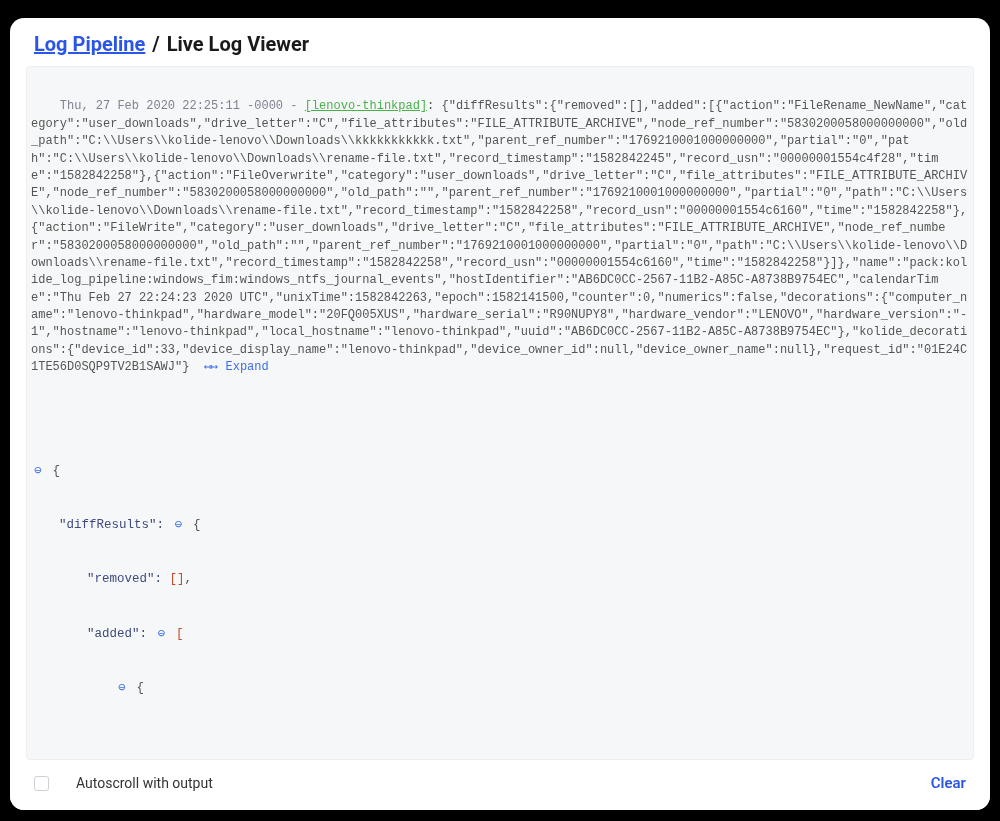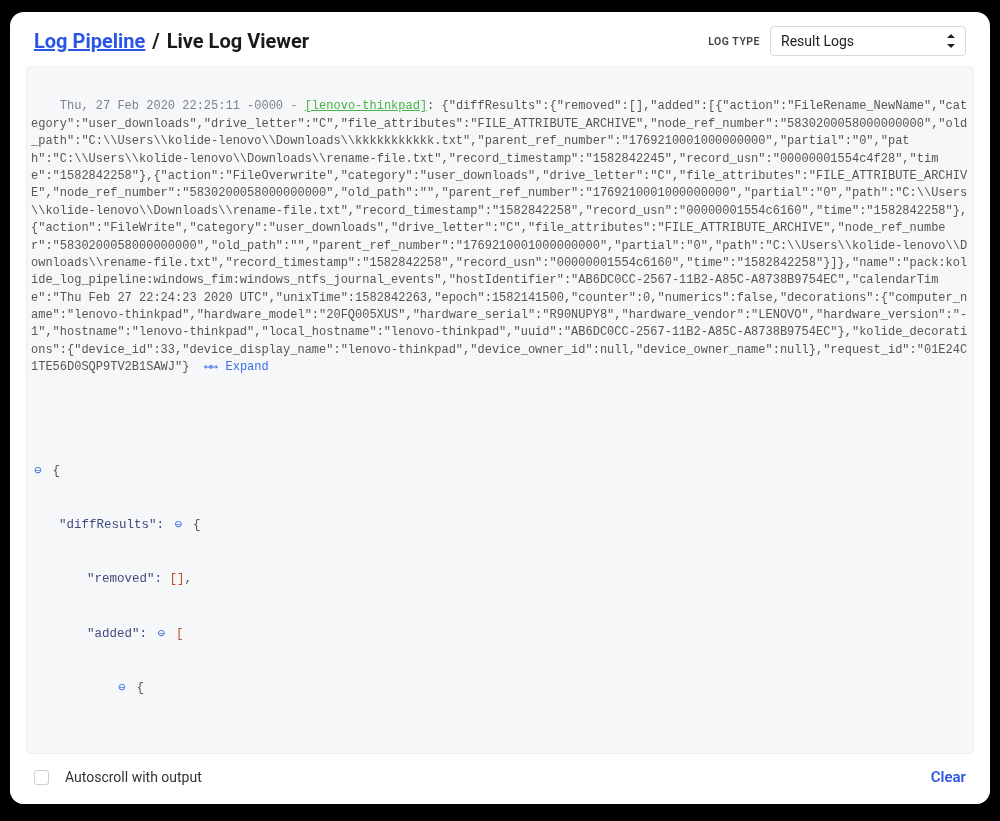--- a/index.html
+++ b/index.html
@@ -11,21 +11,21 @@
     height: 821px;
     overflow: hidden;
   }
   .panel {
     background: #fff;
     border-radius: 14px;
     margin: 0 auto;
     width: 980px;
     height: 792px;
     position: relative;
-    top: 12px;
+    top: 18px;
     display: flex;
     flex-direction: column;
     box-shadow: 0 0 0 1px rgba(0,0,0,.05), 0 10px 30px rgba(0,0,0,.4);
     overflow: hidden;
   }
   .header {
     display: flex;
     align-items: center;
     justify-content: space-between;
     padding: 14px 24px 10px 24px;
@@ -115,21 +115,21 @@
   .footer {
     display: flex;
     align-items: center;
     justify-content: space-between;
     padding: 14px 24px 18px 24px;
     background: #fff;
   }
   .autoscroll {
     display: flex;
     align-items: center;
-    gap: 16px;
+    gap: 27px;
     font-size: 14px;
     color: #333;
   }
   .checkbox {
     width: 15px; height: 15px;
     border: 1px solid #cfcfd6;
     border-radius: 3px;
     background: #fff;
     cursor: pointer;
   }
@@ -149,26 +149,20 @@
 <body>
 
 <div class="panel">
 
   <div class="header">
     <div class="title">
       <span class="link">Log Pipeline</span>
       <span class="slash">/</span>
       <span class="sub">Live Log Viewer</span>
     </div>
-    <div class="logtype-wrap">
-      <span class="logtype-label">LOG TYPE</span>
-      <div class="logtype-select">
-        <span>Result Logs</span>
-      </div>
-    </div>
   </div>
 
   <div class="logarea">
     <span class="ts">Thu, 27 Feb 2020 22:25:11 -0000</span><span class="ts"> - </span><span class="hostlink">[lenovo-thinkpad]</span><span>: </span><span>{"diffResults":{"removed":[],"added":[{"action":"FileRename_NewName","category":"user_downloads","drive_letter":"C","file_attributes":"FILE_ATTRIBUTE_ARCHIVE","node_ref_number":"5830200058000000000","old_path":"C:\\Users\\kolide-lenovo\\Downloads\\kkkkkkkkkkk.txt","parent_ref_number":"1769210001000000000","partial":"0","path":"C:\\Users\\kolide-lenovo\\Downloads\\rename-file.txt","record_timestamp":"1582842245","record_usn":"00000001554c4f28","time":"1582842258"},{"action":"FileOverwrite","category":"user_downloads","drive_letter":"C","file_attributes":"FILE_ATTRIBUTE_ARCHIVE","node_ref_number":"5830200058000000000","old_path":"","parent_ref_number":"1769210001000000000","partial":"0","path":"C:\\Users\\kolide-lenovo\\Downloads\\rename-file.txt","record_timestamp":"1582842258","record_usn":"00000001554c6160","time":"1582842258"},{"action":"FileWrite","category":"user_downloads","drive_letter":"C","file_attributes":"FILE_ATTRIBUTE_ARCHIVE","node_ref_number":"5830200058000000000","old_path":"","parent_ref_number":"1769210001000000000","partial":"0","path":"C:\\Users\\kolide-lenovo\\Downloads\\rename-file.txt","record_timestamp":"1582842258","record_usn":"00000001554c6160","time":"1582842258"}]},"name":"pack:kolide_log_pipeline:windows_fim:windows_ntfs_journal_events","hostIdentifier":"AB6DC0CC-2567-11B2-A85C-A8738B9754EC","calendarTime":"Thu Feb 27 22:24:23 2020 UTC","unixTime":1582842263,"epoch":1582141500,"counter":0,"numerics":false,"decorations":{"computer_name":"lenovo-thinkpad","hardware_model":"20FQ005XUS","hardware_serial":"R90NUPY8","hardware_vendor":"LENOVO","hardware_version":"-1","hostname":"lenovo-thinkpad","local_hostname":"lenovo-thinkpad","uuid":"AB6DC0CC-2567-11B2-A85C-A8738B9754EC"},"kolide_decorations":{"device_id":33,"device_display_name":"lenovo-thinkpad","device_owner_id":null,"device_owner_name":null},"request_id":"01E24C1TE56D0SQP9TV2B1SAWJ"}</span>  <span class="expand-arrow">↤↦</span> <span class="expand">Expand</span>
 
     <div class="tree">
       <div class="line ind0"><span class="tog">⊖</span> <span class="pbr">{</span></div>
       <div class="line ind1"><span class="pkey">"diffResults":</span> <span class="tog">⊖</span> <span class="pbr">{</span></div>
       <div class="line ind2"><span class="pkey">"removed":</span> <span class="pstr">[]</span><span class="pbr">,</span></div>
       <div class="line ind2"><span class="pkey">"added":</span> <span class="tog">⊖</span> <span class="pstr">[</span></div>

